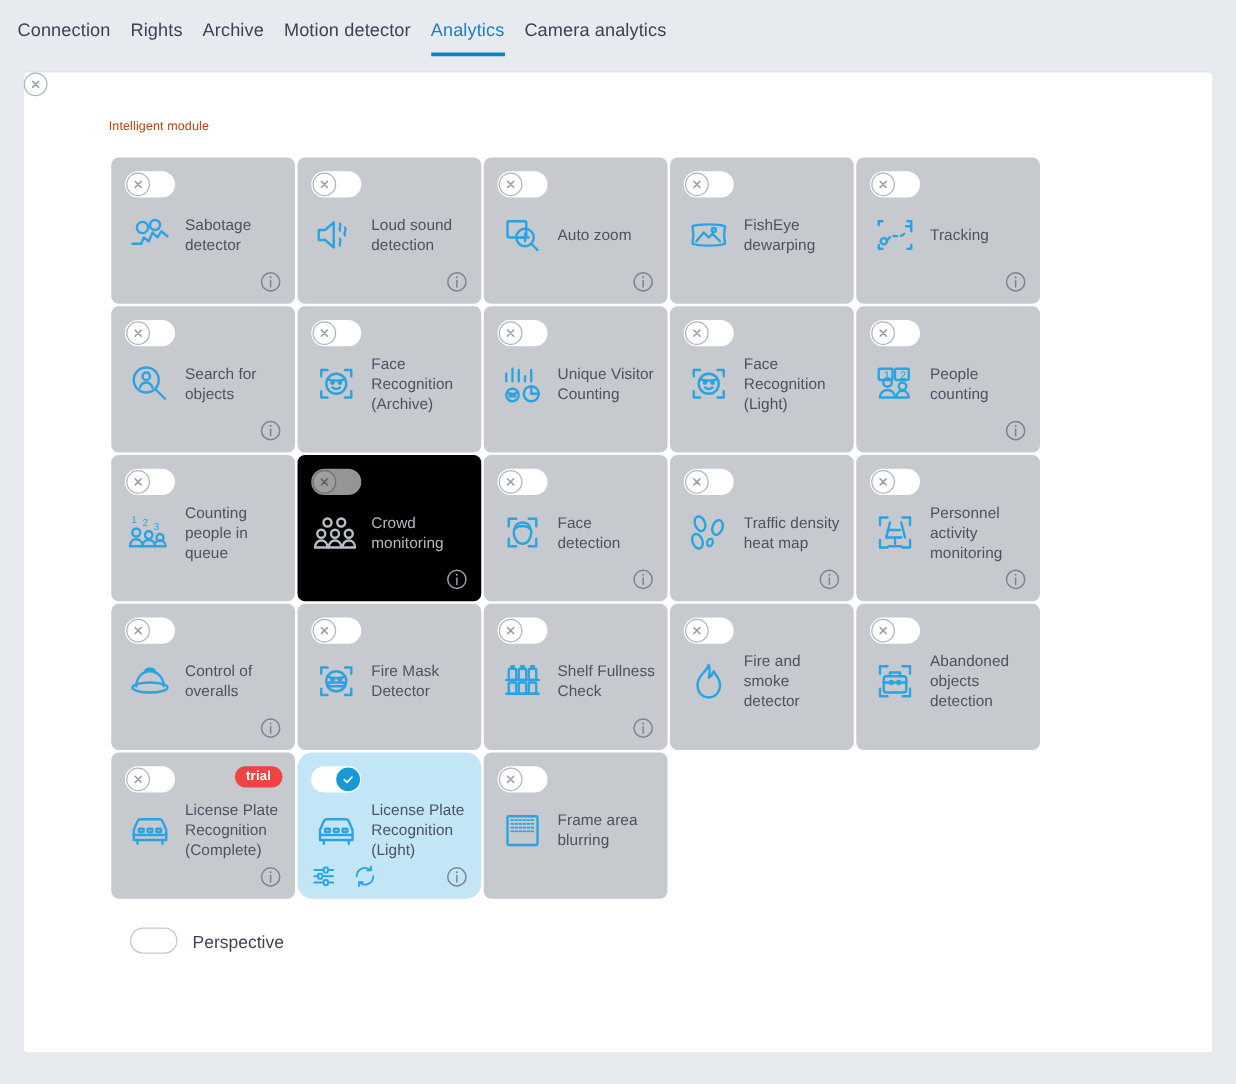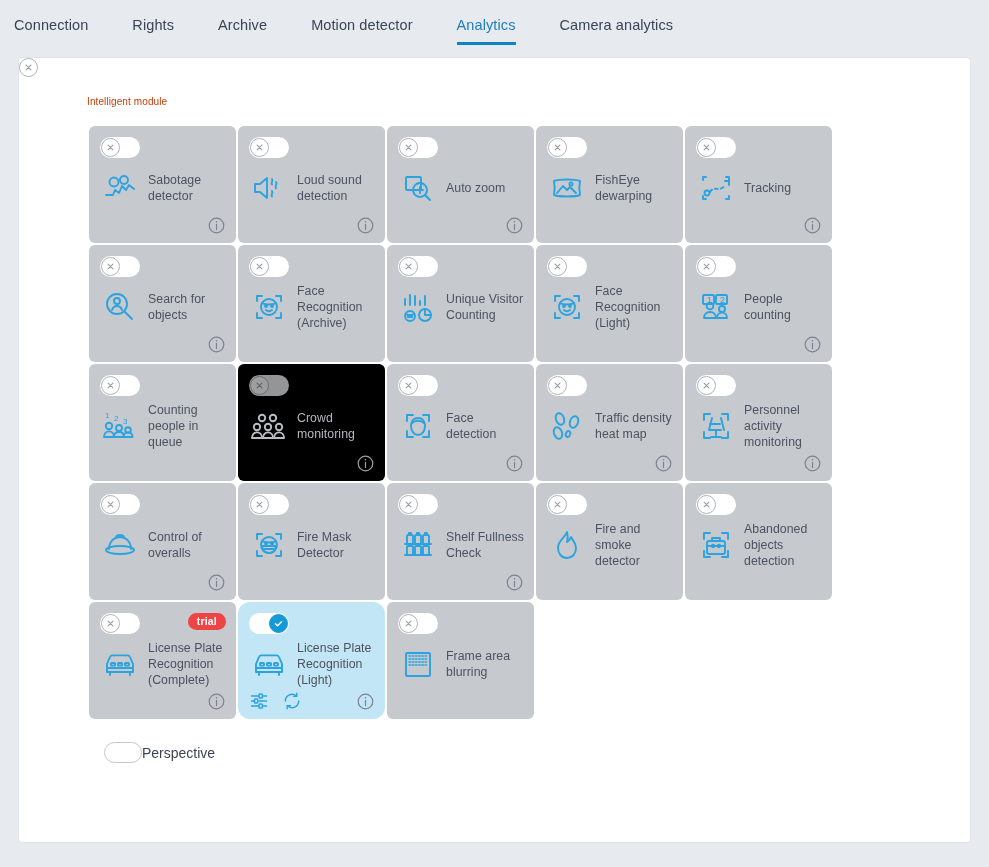--- a/index.html
+++ b/index.html
@@ -7,21 +7,21 @@
     width: 989px; height: 867px;
     background: #e7eaee;
     font-family: "Liberation Sans", sans-serif;
     overflow: hidden;
   }
 
   
   .tabbar {
     display: flex;
     align-items: flex-start;
-    gap: 44px;
+    gap: 16px;
     padding: 17px 0 0 14px;
     height: 65px;
   }
   .tab {
     position: relative;
     font-size: 14.5px;
     color: #3b4354;
     padding-bottom: 12px;
     cursor: pointer;
     white-space: nowrap;
@@ -149,20 +149,21 @@
   }
   .foot-spacer { flex: 1 1 auto; }
   .foot-icon { width: 20px; height: 20px; color: #2aa3e0; cursor: pointer; display:flex; }
   .info-icon { width: 19px; height: 19px; color: #7c8290; cursor: pointer; display:flex; }
   .card.disabled .info-icon { color: #9aa1aa; }
 
   
   .perspective {
     display: flex;
     align-items: center;
+    gap: 12px;
     padding: 23px 0 0 85px;
   }
   .toggle.plain {
     position: static;
     background: #ffffff;
     border: 1.3px solid #c3c7cd;
     width: 38px; height: 21px;
   }
   .toggle.plain .knob { top: -0.3px; left: -0.3px; }
   .perspective-label {

